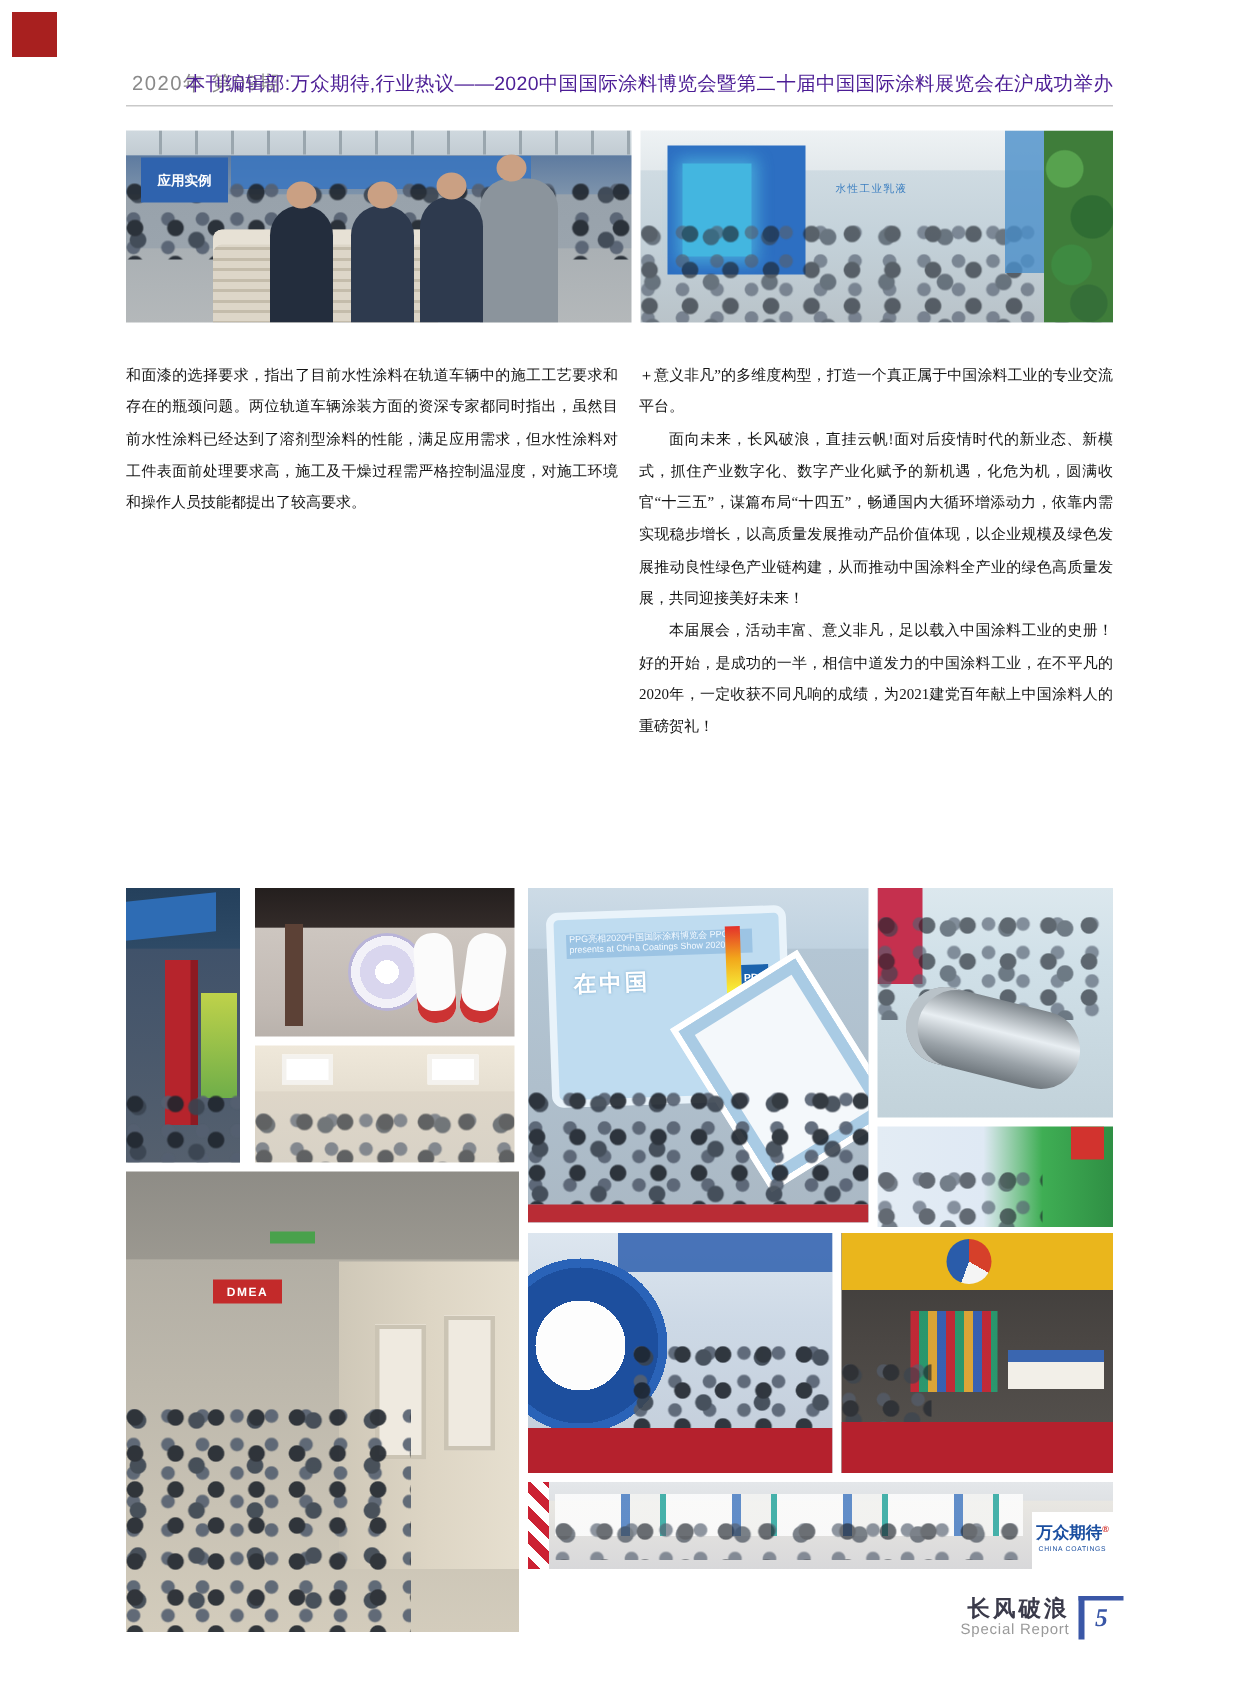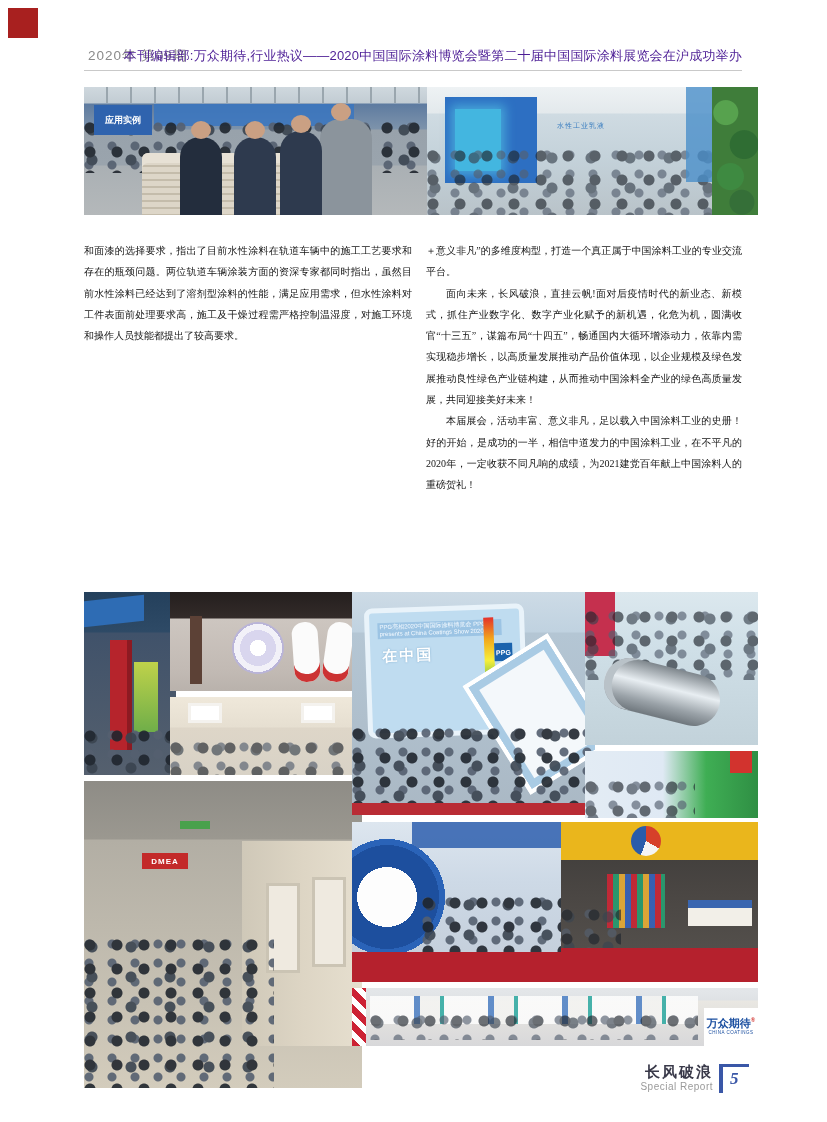--- a/index.html
+++ b/index.html
@@ -11,21 +11,21 @@
   .hdr-title{position:absolute;right:85px;top:47px;font-size:13px;color:#4c1d95;letter-spacing:.2px;white-space:nowrap;}
   .hdr-rule{position:absolute;left:84px;top:70px;width:658px;height:1px;background:#c9c9c9;}
   
   .col{position:absolute;top:240px;text-align:justify;color:#141414;
        font-family:"Liberation Serif","DejaVu Serif",serif;font-size:10px;line-height:21.3px;}
   .col p{margin:0;}
   .col p.indent{text-indent:2em;}
   .col-left{left:84px;width:328px;}
   .col-right{left:426px;width:316px;}
   
-  .ph{position:absolute;overflow:hidden;background:#9aa4ad;padding-left:16px;}
+  .ph{position:absolute;overflow:hidden;background:#9aa4ad;}
   .crowd{position:absolute;left:0;right:0;
      background-image:
        radial-gradient(circle at 6px 7px,#20262e 5px,transparent 6px),
        radial-gradient(circle at 8px 9px,#3a4450 5px,transparent 6px),
        radial-gradient(circle at 5px 6px,#556070 4px,transparent 5px);
      background-size:27px 24px,39px 30px,23px 19px;opacity:.9;}
   .crowd.lite{opacity:.65;}
   .sign{position:absolute;color:#fff;text-align:center;display:flex;align-items:center;justify-content:center;}
   
   .tp1{left:84px;top:87px;width:337px;height:128px;

